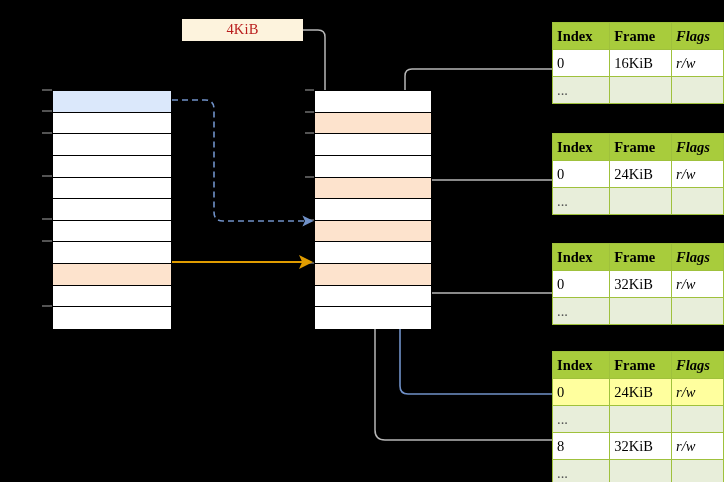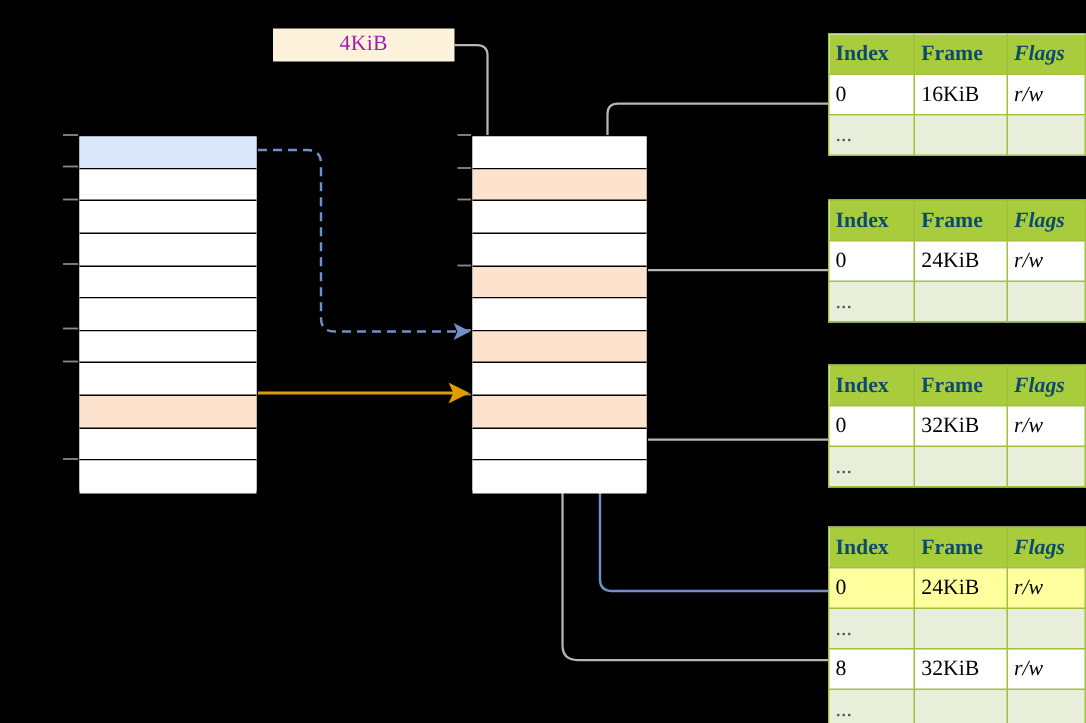--- a/index.html
+++ b/index.html
@@ -38,21 +38,21 @@
     width: 100%;
   }
   .striprow:last-child { border-bottom: none; }
   .striprow.blue  { background: #dbe8fb; }
   .striprow.peach { background: #fde3cd; }
 
   
   .chip {
     position: absolute;
     background: #fdf3dd;
-    color: #a21caf;
+    color: #b91c1c;
     text-align: center;
     font-size: 14.5px;
     line-height: 21px;
     letter-spacing: .2px;
   }
 
   
   .pt {
     position: absolute;
     border-collapse: collapse;
@@ -67,21 +67,21 @@
     height: 26px;
     font-size: 14.5px;
     line-height: 26px;
     text-align: left;
     color: #000000;
     white-space: nowrap;
     overflow: hidden;
   }
   .pt th {
     background: #a8cc3c;
-    color: #0c4a6e;
+    color: #000000;
     font-weight: bold;
     margin-top: 36px;
   }
   .pt td.odd { background: #e8eeda; color: #555555; }
   .pt td.hl  { background: #ffff9e; }
   .col-index { width: 58px; }
   .col-frame { width: 62px; }
   .col-flags { width: 50px; font-style: italic; }
 </style>
 </head>

